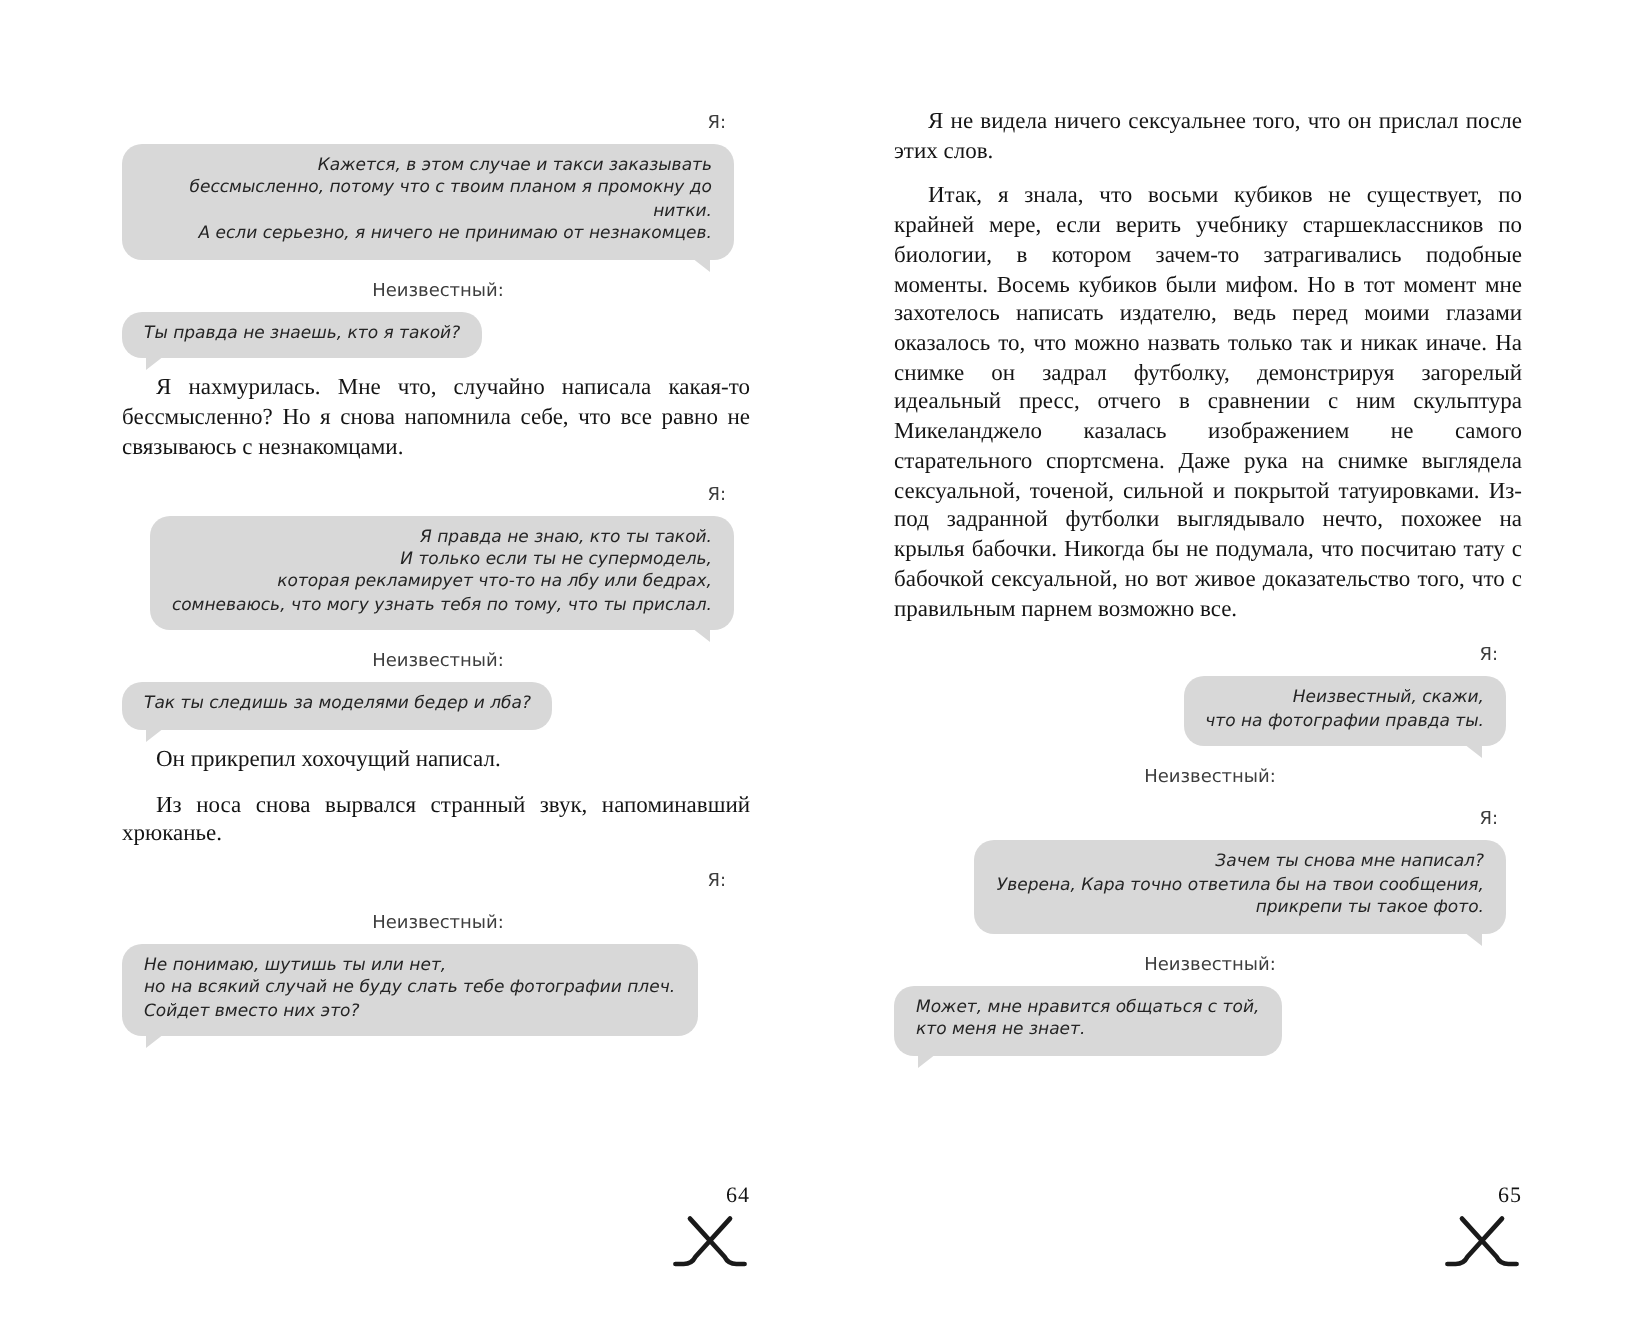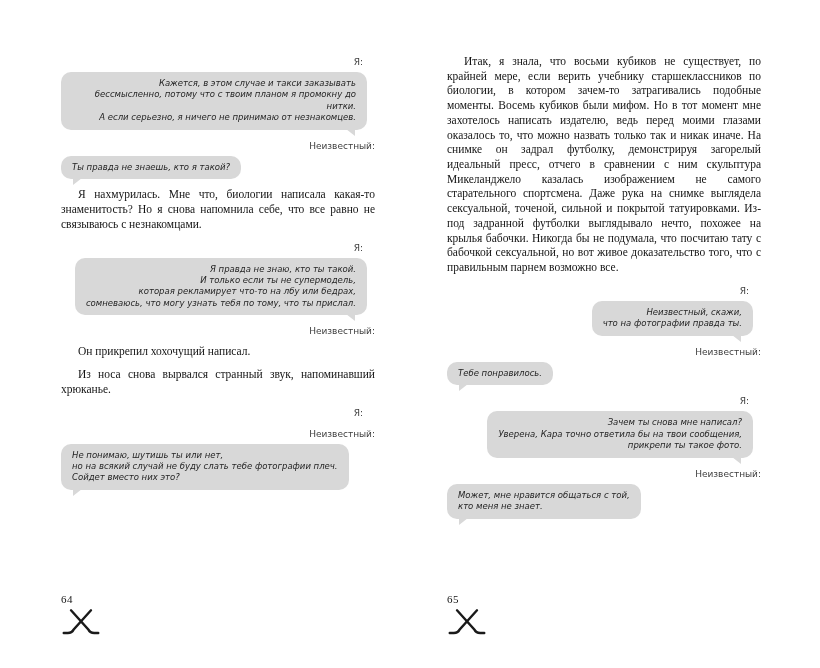--- a/index.html
+++ b/index.html
@@ -26,21 +26,21 @@
   .page.left  { left: 61px; }
   .page.right { left: 447px; }
 
   .msg-label {
     font-family: "DejaVu Sans", sans-serif;
     font-size: 9px;
     color: var(--label-text, #3d3d3d);
     margin: 11px 0 5px;
   }
   .msg-label.right { text-align: right; padding-right: 12px; }
-  .msg-label.left  { text-align: right;  padding-left: 2px; }
+  .msg-label.left  { text-align: center;  padding-left: 2px; }
 
   .bubble-row { margin: 0 0 6px; }
   .bubble-row.right { text-align: right; padding-right: 8px; }
   .bubble-row.left  { text-align: left; }
 
   .bubble {
     position: relative;
     display: inline-block;
     max-width: 100%;
     box-sizing: border-box;
@@ -84,21 +84,21 @@
     text-indent: 17px;
     color: var(--body-text, #141414);
     margin: 8px 0;
   }
 
   .page-footer {
     position: absolute;
     left: 0;
     right: 0;
     bottom: 26px;
-    text-align: left;
+    text-align: right;
   }
   .page-num {
     font-family: "Liberation Serif", serif;
     font-size: 11px;
     letter-spacing: 0.5px;
     color: var(--body-text, #141414);
     margin-bottom: 3px;
   }
   .sticks-icon { display: inline-block; }
 </style>
@@ -113,31 +113,34 @@
       <div class="bubble">Кажется, в этом случае и такси заказывать
 бессмысленно, потому что с твоим планом я промокну до нитки.
 А если серьезно, я ничего не принимаю от незнакомцев.</div>
     </div>
 
     <div class="msg-label left">Неизвестный:</div>
     <div class="bubble-row left">
       <div class="bubble">Ты правда не знаешь, кто я такой?</div>
     </div>
 
-    <p class="para">Я нахмурилась. Мне что, биологии написала какая-то знаменитость? Но я снова напомнила себе, что все равно не связываюсь с незнакомцами.</p>
+    <p class="para">Я нахмурилась. Мне что, случайно написала какая-то бессмысленно? Но я снова напомнила себе, что все равно не связываюсь с незнакомцами.</p>
 
     <div class="msg-label right">Я:</div>
     <div class="bubble-row right">
       <div class="bubble">Я правда не знаю, кто ты такой.
 И только если ты не супермодель,
 которая рекламирует что-то на лбу или бедрах,
 сомневаюсь, что могу узнать тебя по тому, что ты прислал.</div>
     </div>
 
     <div class="msg-label left">Неизвестный:</div>
+    <div class="bubble-row left">
+      <div class="bubble">Так ты следишь за моделями бедер и лба?</div>
+    </div>
 
     <p class="para">Он прикрепил хохочущий написал.</p>
     <p class="para">Из носа снова вырвался странный звук, напоминавший хрюканье.</p>
 
     <div class="msg-label right">Я:</div>
 
     <div class="msg-label left">Неизвестный:</div>
     <div class="bubble-row left">
       <div class="bubble">Не понимаю, шутишь ты или нет,
 но на всякий случай не буду слать тебе фотографии плеч.
@@ -149,32 +152,30 @@
       <svg class="sticks-icon" width="40" height="30" viewBox="0 0 44 32" aria-hidden="true">
         <g stroke="#1a1a1a" stroke-width="2.6" fill="none" stroke-linecap="round">
           <path d="M11 2 L30 23 Q32 27 36.5 27 L41 27"></path>
           <path d="M33 2 L14 23 Q12 27 7.5 27 L3 27"></path>
         </g>
       </svg>
     </footer>
   </section>
 
   <section class="page right">
+    <p class="para">Я не видела ничего сексуальнее того, что он прислал после этих слов.</p>
     <p class="para">Итак, я знала, что восьми кубиков не существует, по крайней мере, если верить учебнику старшеклассников по биологии, в котором зачем-то затрагивались подобные моменты. Восемь кубиков были мифом. Но в тот момент мне захотелось написать издателю, ведь перед моими глазами оказалось то, что можно назвать только так и никак иначе. На снимке он задрал футболку, демонстрируя загорелый идеальный пресс, отчего в сравнении с ним скульптура Микеланджело казалась изображением не самого старательного спортсмена. Даже рука на снимке выглядела сексуальной, точеной, сильной и покрытой татуировками. Из-под задранной футболки выглядывало нечто, похожее на крылья бабочки. Никогда бы не подумала, что посчитаю тату с бабочкой сексуальной, но вот живое доказательство того, что с правильным парнем возможно все.</p>
 
     <div class="msg-label right">Я:</div>
     <div class="bubble-row right">
       <div class="bubble">Неизвестный, скажи,
 что на фотографии правда ты.</div>
     </div>
 
     <div class="msg-label left">Неизвестный:</div>
-    <div class="bubble-row left">
-      <div class="bubble">Тебе понравилось.</div>
-    </div>
 
     <div class="msg-label right">Я:</div>
     <div class="bubble-row right">
       <div class="bubble">Зачем ты снова мне написал?
 Уверена, Кара точно ответила бы на твои сообщения,
 прикрепи ты такое фото.</div>
     </div>
 
     <div class="msg-label left">Неизвестный:</div>
     <div class="bubble-row left">

